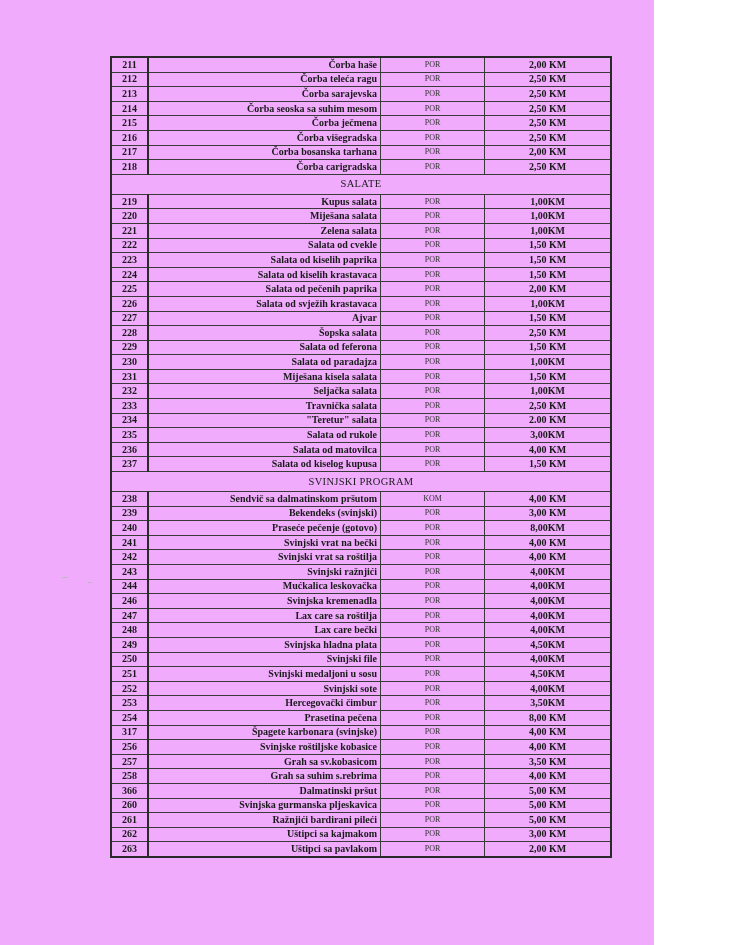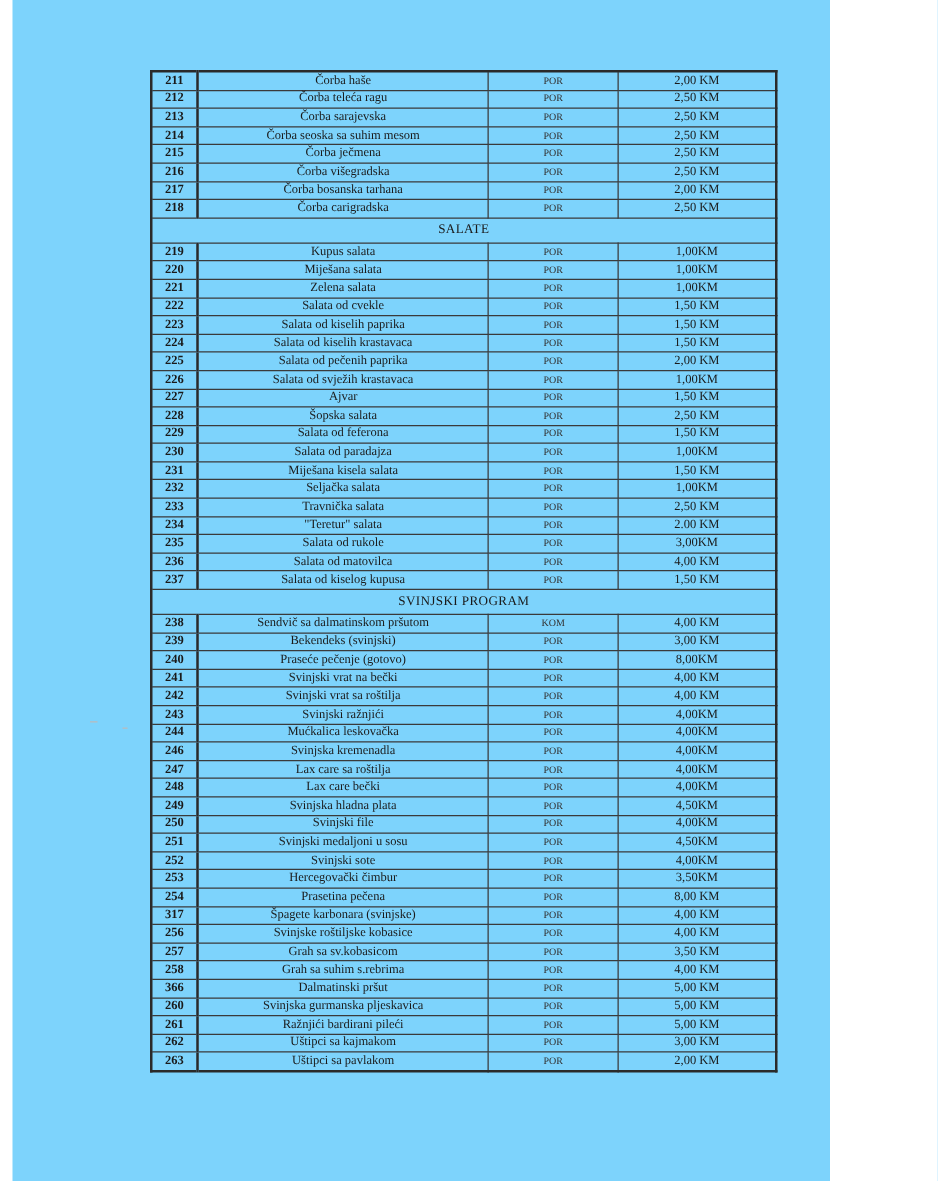--- a/index.html
+++ b/index.html
@@ -1,26 +1,26 @@
 <!DOCTYPE html>
 <html><head>
 <meta charset="utf-8">
 <style>
   html, body { margin: 0; padding: 0; background: #ffffff; }
   body { width: 750px; height: 945px; position: relative; overflow: hidden;
          font-family: "Liberation Serif", serif; color: #1a1a1a; }
-  .page { position: absolute; left: 10px; top: 0; width: 654px; height: 945px; background: #7dd3fc; }
+  .page { position: absolute; left: 0; top: 0; width: 654px; height: 945px; background: #f0abfc; }
   table.menu { position: absolute; left: 110px; top: 56px; width: 502px;
                border-collapse: collapse; border: 2px solid #2a2a2a; }
   table.menu td { border: 1px solid #3a3a3a; height: 13.6px; padding: 0 3px;
                   font-size: 10px; line-height: 12px; white-space: nowrap; }
   td.num { width: 29px; text-align: center; font-weight: bold; }
-  td.name { width: 225px; text-align: center; font-weight: normal; border-left: 2px solid #2a2a2a !important; }
+  td.name { width: 225px; text-align: right; font-weight: bold; border-left: 2px solid #2a2a2a !important; }
   td.unit { width: 97px; text-align: center; font-size: 8px !important; color: #333; }
-  td.price { text-align: center; font-weight: normal; }
+  td.price { text-align: center; font-weight: bold; }
   tr.section td { height: 19px; text-align: center; font-weight: normal; font-size: 10.5px; letter-spacing: 0.3px; }
   .speck { position: absolute; width: 6px; height: 1px; background: #bbb; }
 </style>
 </head>
 <body>
 
 <div class="page">
   <div class="speck" style="left:62px;top:577px;"></div>
   <div class="speck" style="left:88px;top:582px;width:4px;"></div>
   <table class="menu">

